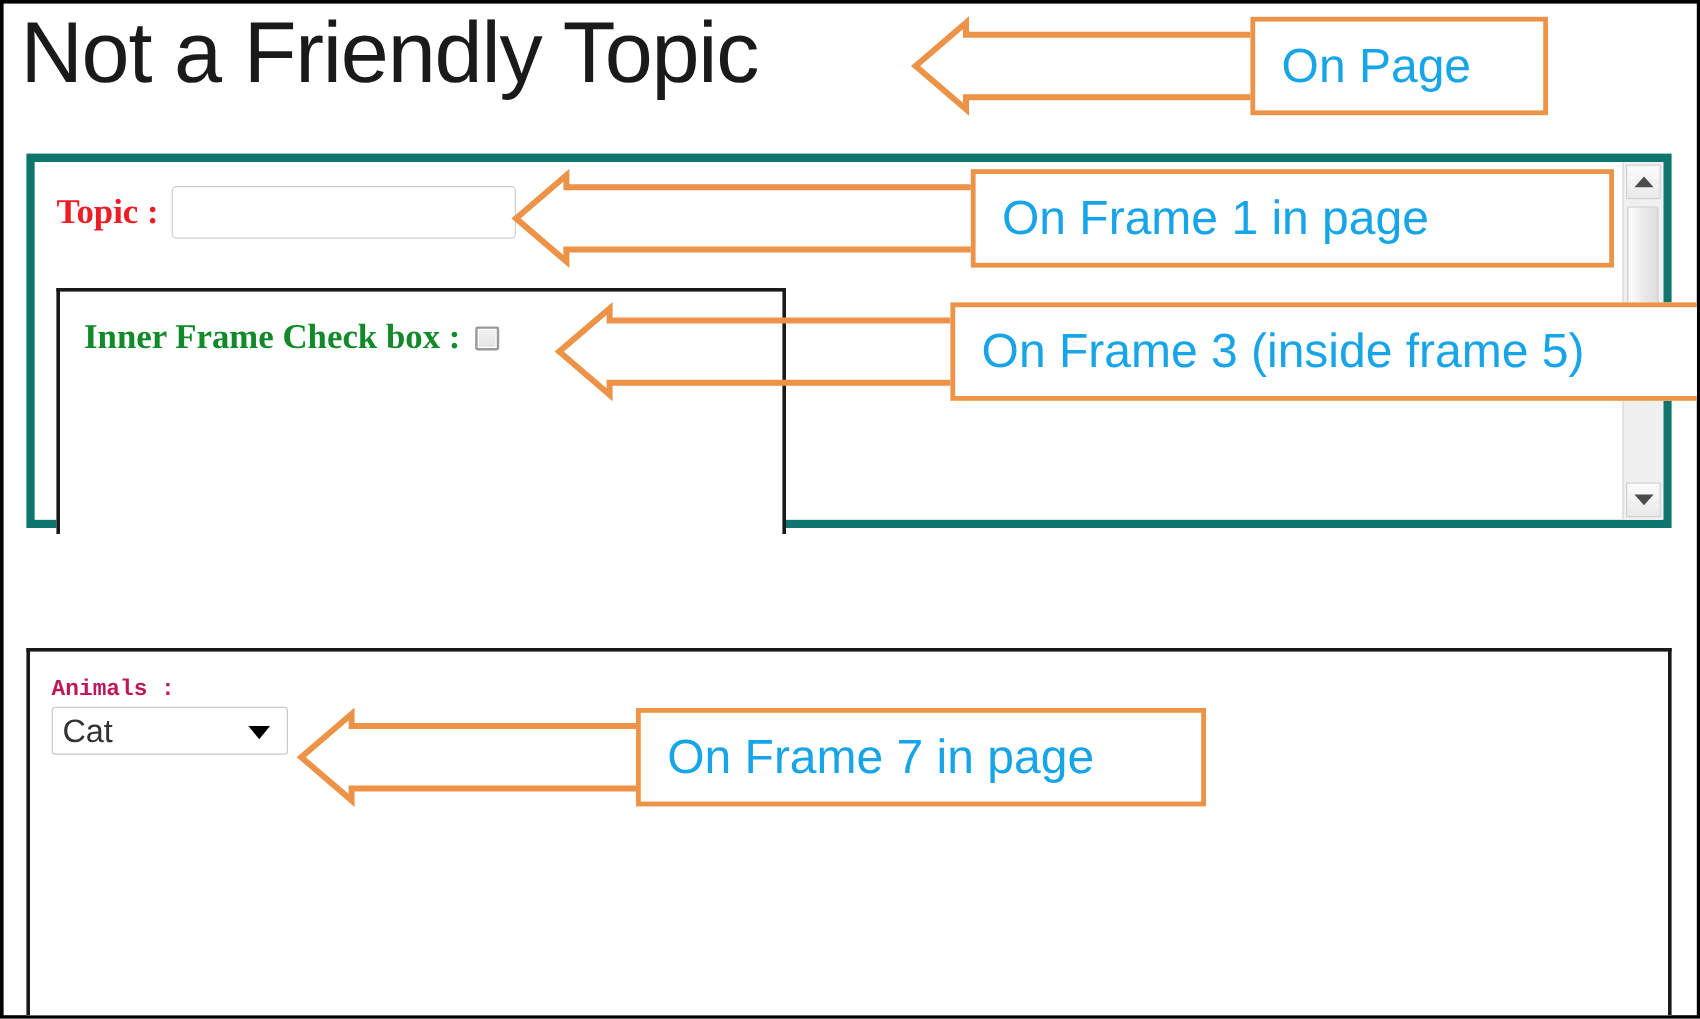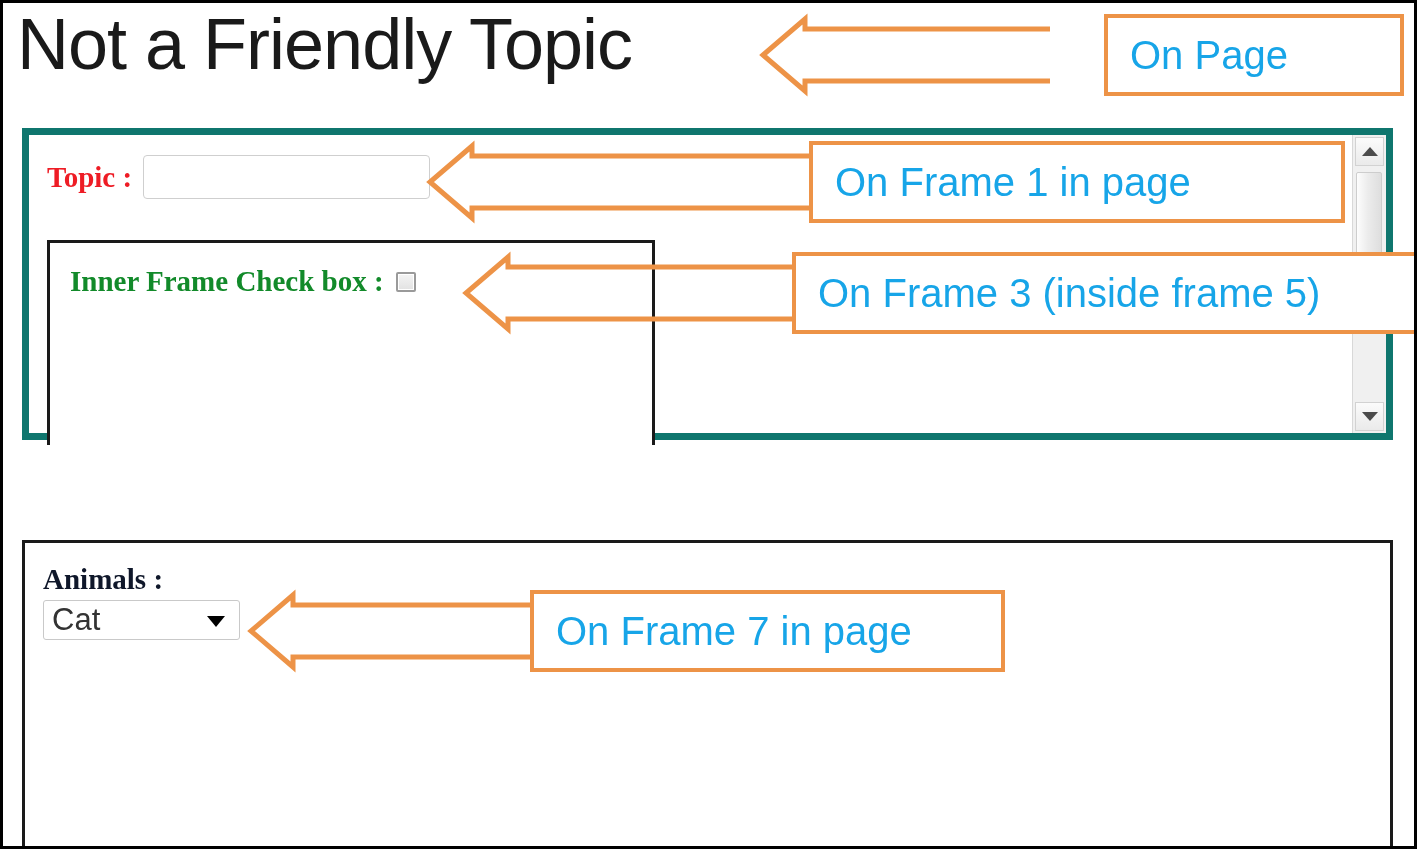--- a/index.html
+++ b/index.html
@@ -187,41 +187,41 @@
     border: 3px solid #1a1a1a;
     border-bottom: none;
     background: #ffffff;
   }
   #animals-block {
     position: absolute;
     left: 18px;
     top: 20px;
   }
   .lbl-animals {
-    font-family: Liberation Serif, serif;
+    font-family: Liberation Mono, monospace;
     font-weight: bold;
-    font-size: 29px;
-    color: #0f172a;
+    font-size: 19px;
+    color: #be185d;
     white-space: nowrap;
     margin-bottom: 4px;
   }
   #animals-select {
     position: relative;
     width: 197px;
     height: 40px;
     box-sizing: border-box;
     border: 1px solid #c9c9c9;
     border-radius: 3px;
     background: #ffffff;
     display: flex;
     align-items: center;
   }
   #animals-value {
     font-family: "Liberation Sans", sans-serif;
-    font-size: 31px;
+    font-size: 27px;
     color: #333333;
     padding-left: 8px;
   }
   #animals-caret {
     position: absolute;
     right: 14px;
     top: 50%;
     margin-top: -4px;
     width: 0; height: 0;
     border-left: 9px solid transparent;
@@ -304,21 +304,21 @@
       <div id="animals-select">
         <span id="animals-value">Cat</span>
         <span id="animals-caret"></span>
       </div>
     </div>
   </div>
 
   <svg class="arrow-svg" style="left:757px; top:14px; width:290px; height:76px;" viewBox="0 0 290 76">
     <path class="arrow-path" d="M 290 12 L 45 12 L 45 2 L 3 38 L 45 74 L 45 64 L 290 64"></path>
   </svg>
-  <div class="callout-box" style="left:1101px; top:11px; width:300px; height:82px;">
+  <div class="callout-box" style="left:1039px; top:11px; width:248px; height:82px;">
     <span class="callout-text">On Page</span>
   </div>
 
   <svg class="arrow-svg" style="left:424px; top:141px; width:390px; height:76px;" viewBox="0 0 390 76">
     <path class="arrow-path" d="M 390 12 L 45 12 L 45 2 L 3 38 L 45 74 L 45 64 L 390 64"></path>
   </svg>
   <div class="callout-box" style="left:806px; top:138px; width:536px; height:82px;">
     <span class="callout-text">On Frame 1 in page</span>
   </div>
 

